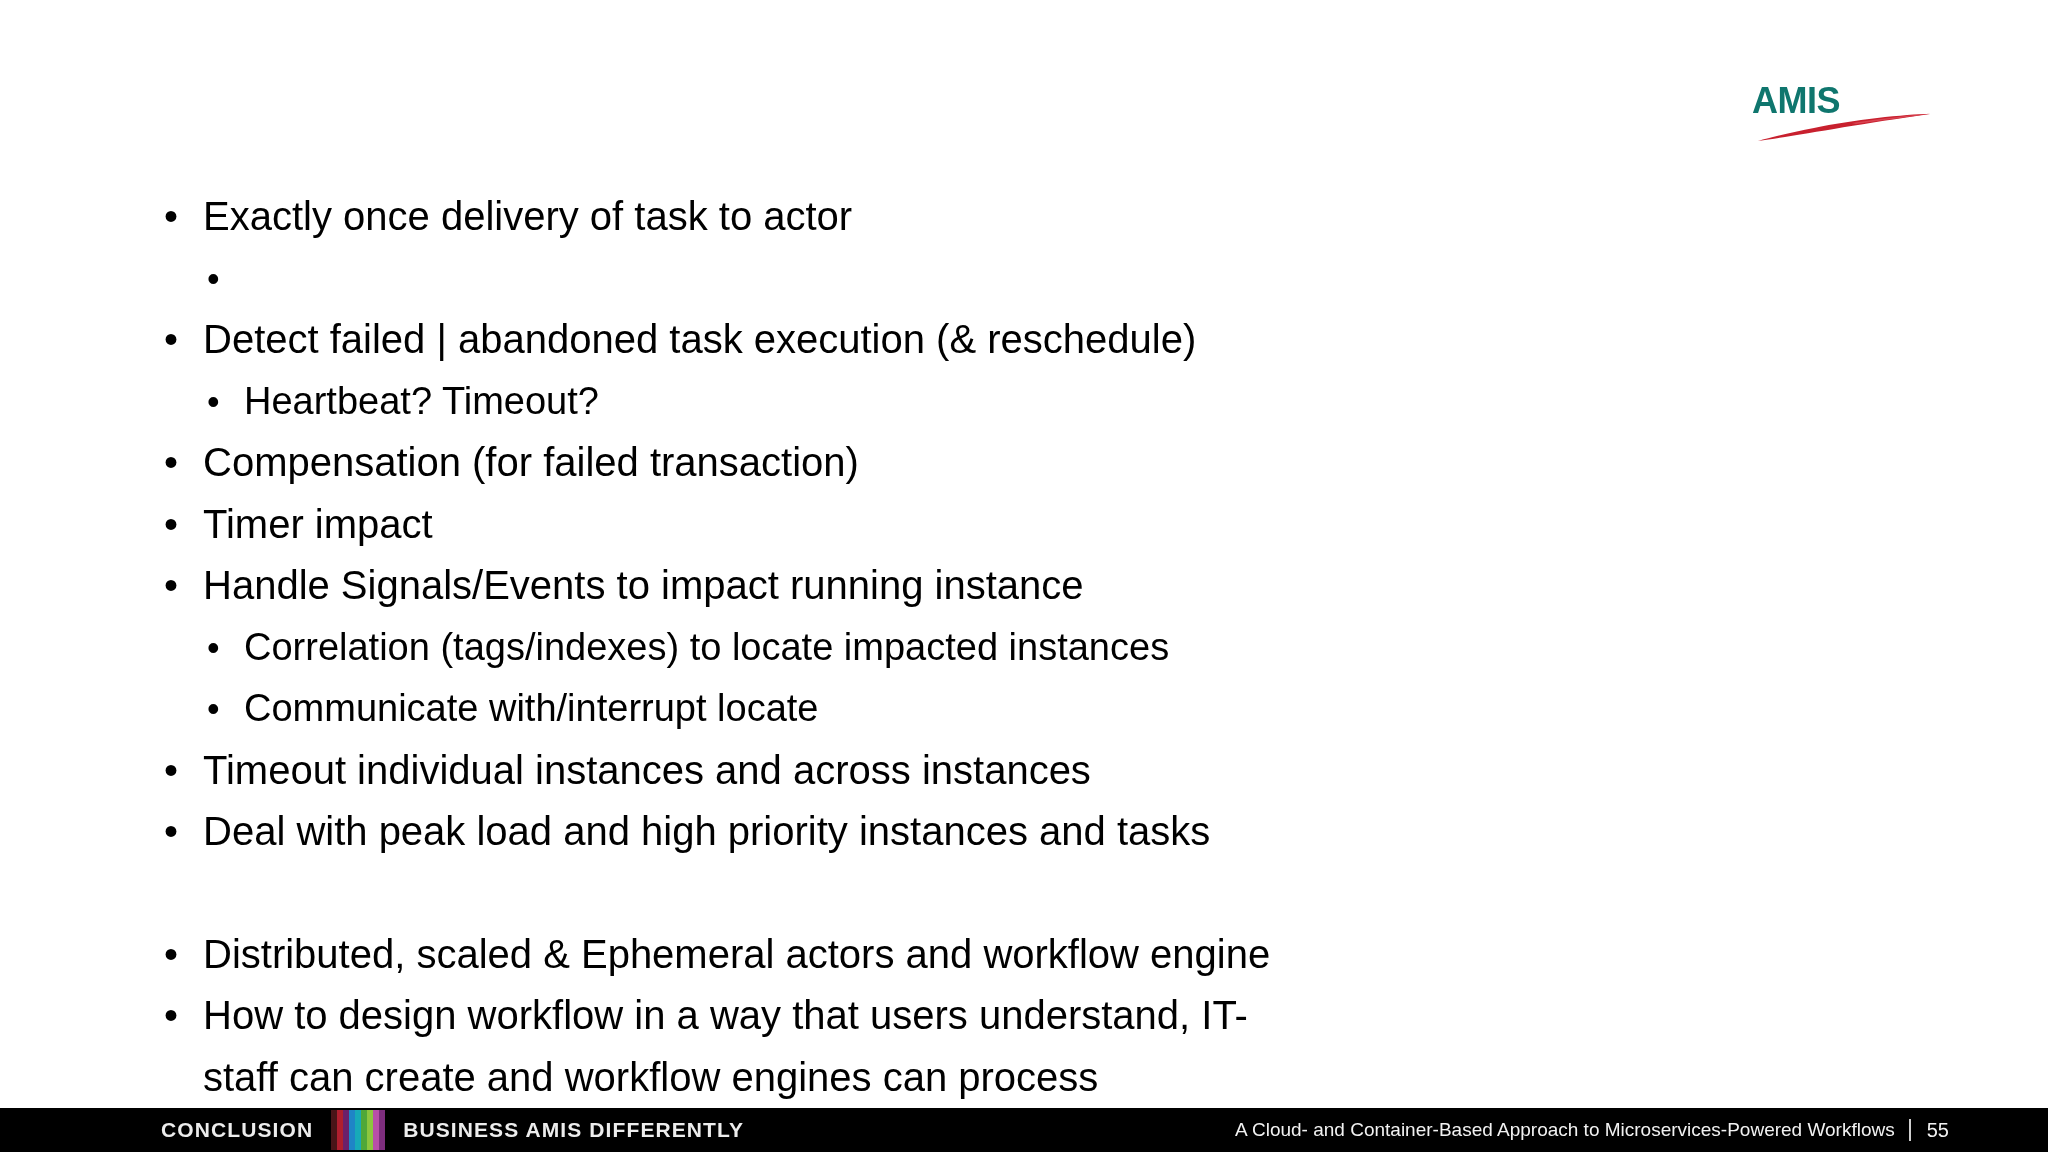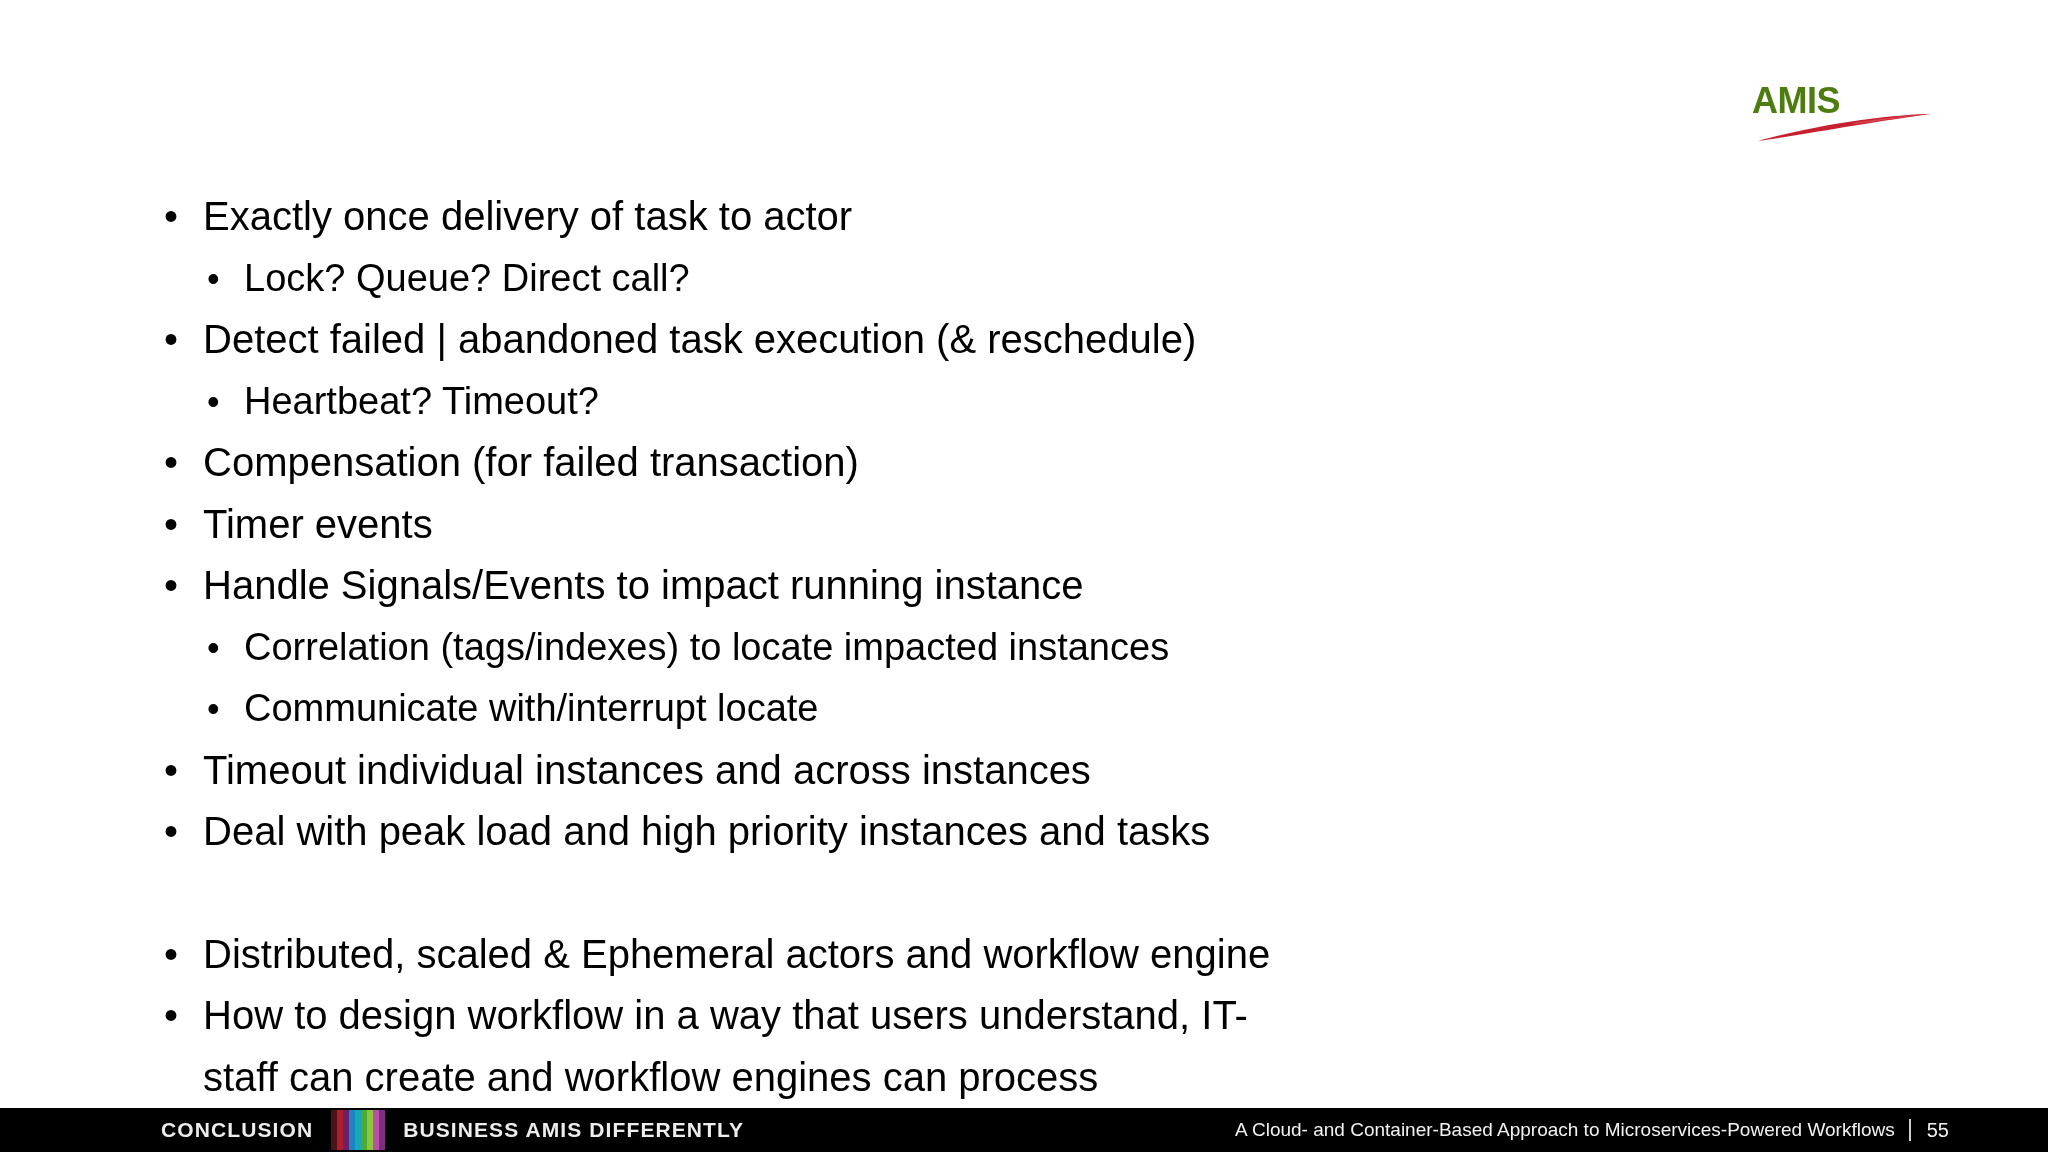--- a/index.html
+++ b/index.html
@@ -32,21 +32,21 @@
   .logo {
     position:absolute;
     left:1752px; top:80px;
     width:180px; height:62px;
   }
   .logo-text {
     position:absolute;
     left:0; top:0;
     font-size:36px;
     font-weight:bold;
-    color:#4d7c0f;
+    color:#0f766e;
     letter-spacing:-0.5px;
     font-family:"Liberation Sans", sans-serif;
   }
   .logo-swoosh {
     position:absolute;
     left:4px; top:32px;
     width:176px; height:30px;
   }
 
   
@@ -160,41 +160,40 @@
 
   <div class="body">
 
     <div class="bullet-row lvl1">
       <span class="dot">•</span>
       <span class="txt">Exactly once delivery of task to actor</span>
     </div>
 
     <div class="bullet-row lvl2">
       <span class="dot">•</span>
-      <span class="txt">Lock? Queue? Direct call?</span>
     </div>
 
     <div class="bullet-row lvl1">
       <span class="dot">•</span>
       <span class="txt">Detect failed | abandoned task execution (&amp; reschedule)</span>
     </div>
 
     <div class="bullet-row lvl2">
       <span class="dot">•</span>
       <span class="txt">Heartbeat? Timeout?</span>
     </div>
 
     <div class="bullet-row lvl1">
       <span class="dot">•</span>
       <span class="txt">Compensation (for failed transaction)</span>
     </div>
 
     <div class="bullet-row lvl1">
       <span class="dot">•</span>
-      <span class="txt">Timer events</span>
+      <span class="txt">Timer impact</span>
     </div>
 
     <div class="bullet-row lvl1">
       <span class="dot">•</span>
       <span class="txt">Handle Signals/Events to impact running instance</span>
     </div>
 
     <div class="bullet-row lvl2">
       <span class="dot">•</span>
       <span class="txt">Correlation (tags/indexes) to locate impacted instances</span>

